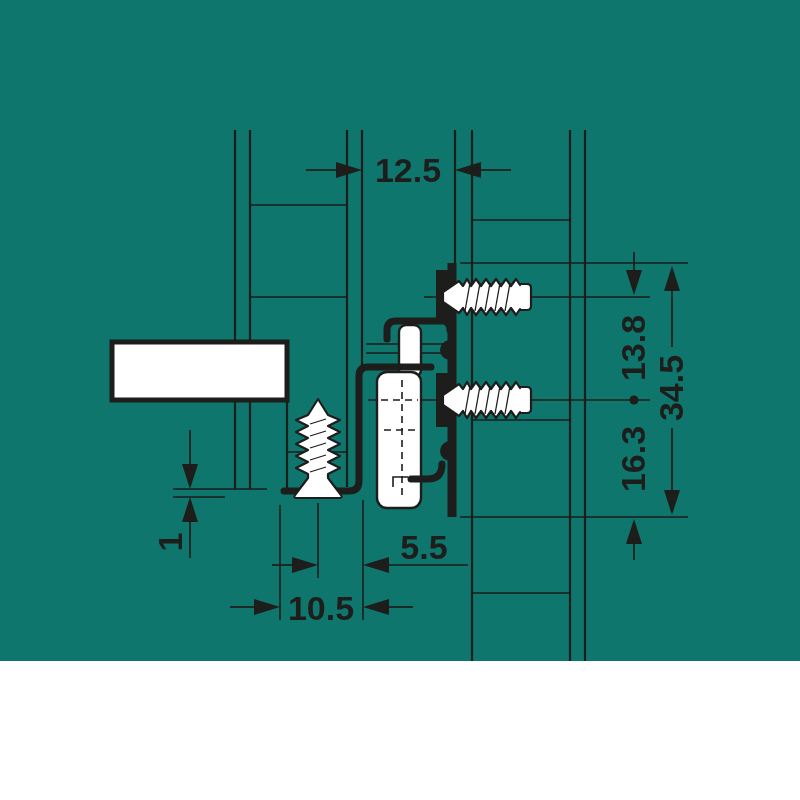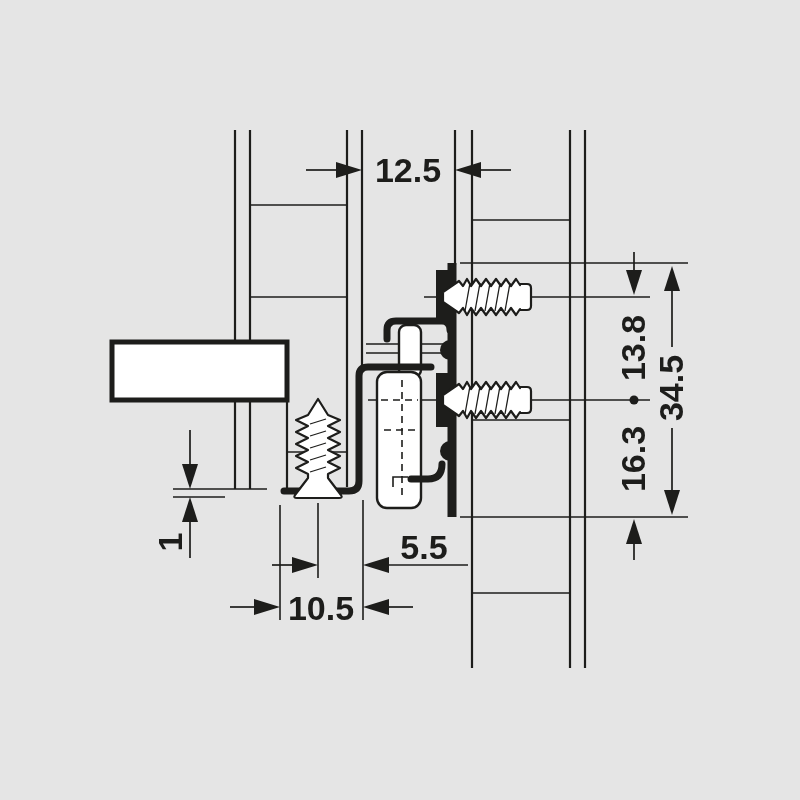--- a/index.html
+++ b/index.html
@@ -1,16 +1,16 @@
 <!DOCTYPE html>
 <html><head>
 <meta charset="utf-8">
 <style>
   html,body{margin:0;padding:0;background:#ffffff;}
-  #stage{position:relative;width:800px;height:800px;background:#e5e5e5;overflow:hidden;}
+  #stage{position:relative;width:800px;height:661px;background:#0f766e;overflow:hidden;}
   svg{display:block;}
   svg line, svg path, svg rect, svg circle{stroke:#1d1d1b;fill:none;}
   .w2{stroke-width:2.2;}
   .w16{stroke-width:1.6;}
   .thick{stroke-width:7;stroke-linecap:round;stroke-linejoin:round;}
   .web{stroke-width:9;}
   .dim{stroke-width:1.7;}
   .arrow{fill:#1d1d1b;stroke:none;}
   .solidfill{fill:#1d1d1b;stroke:none;}
   .white{fill:#ffffff;}

